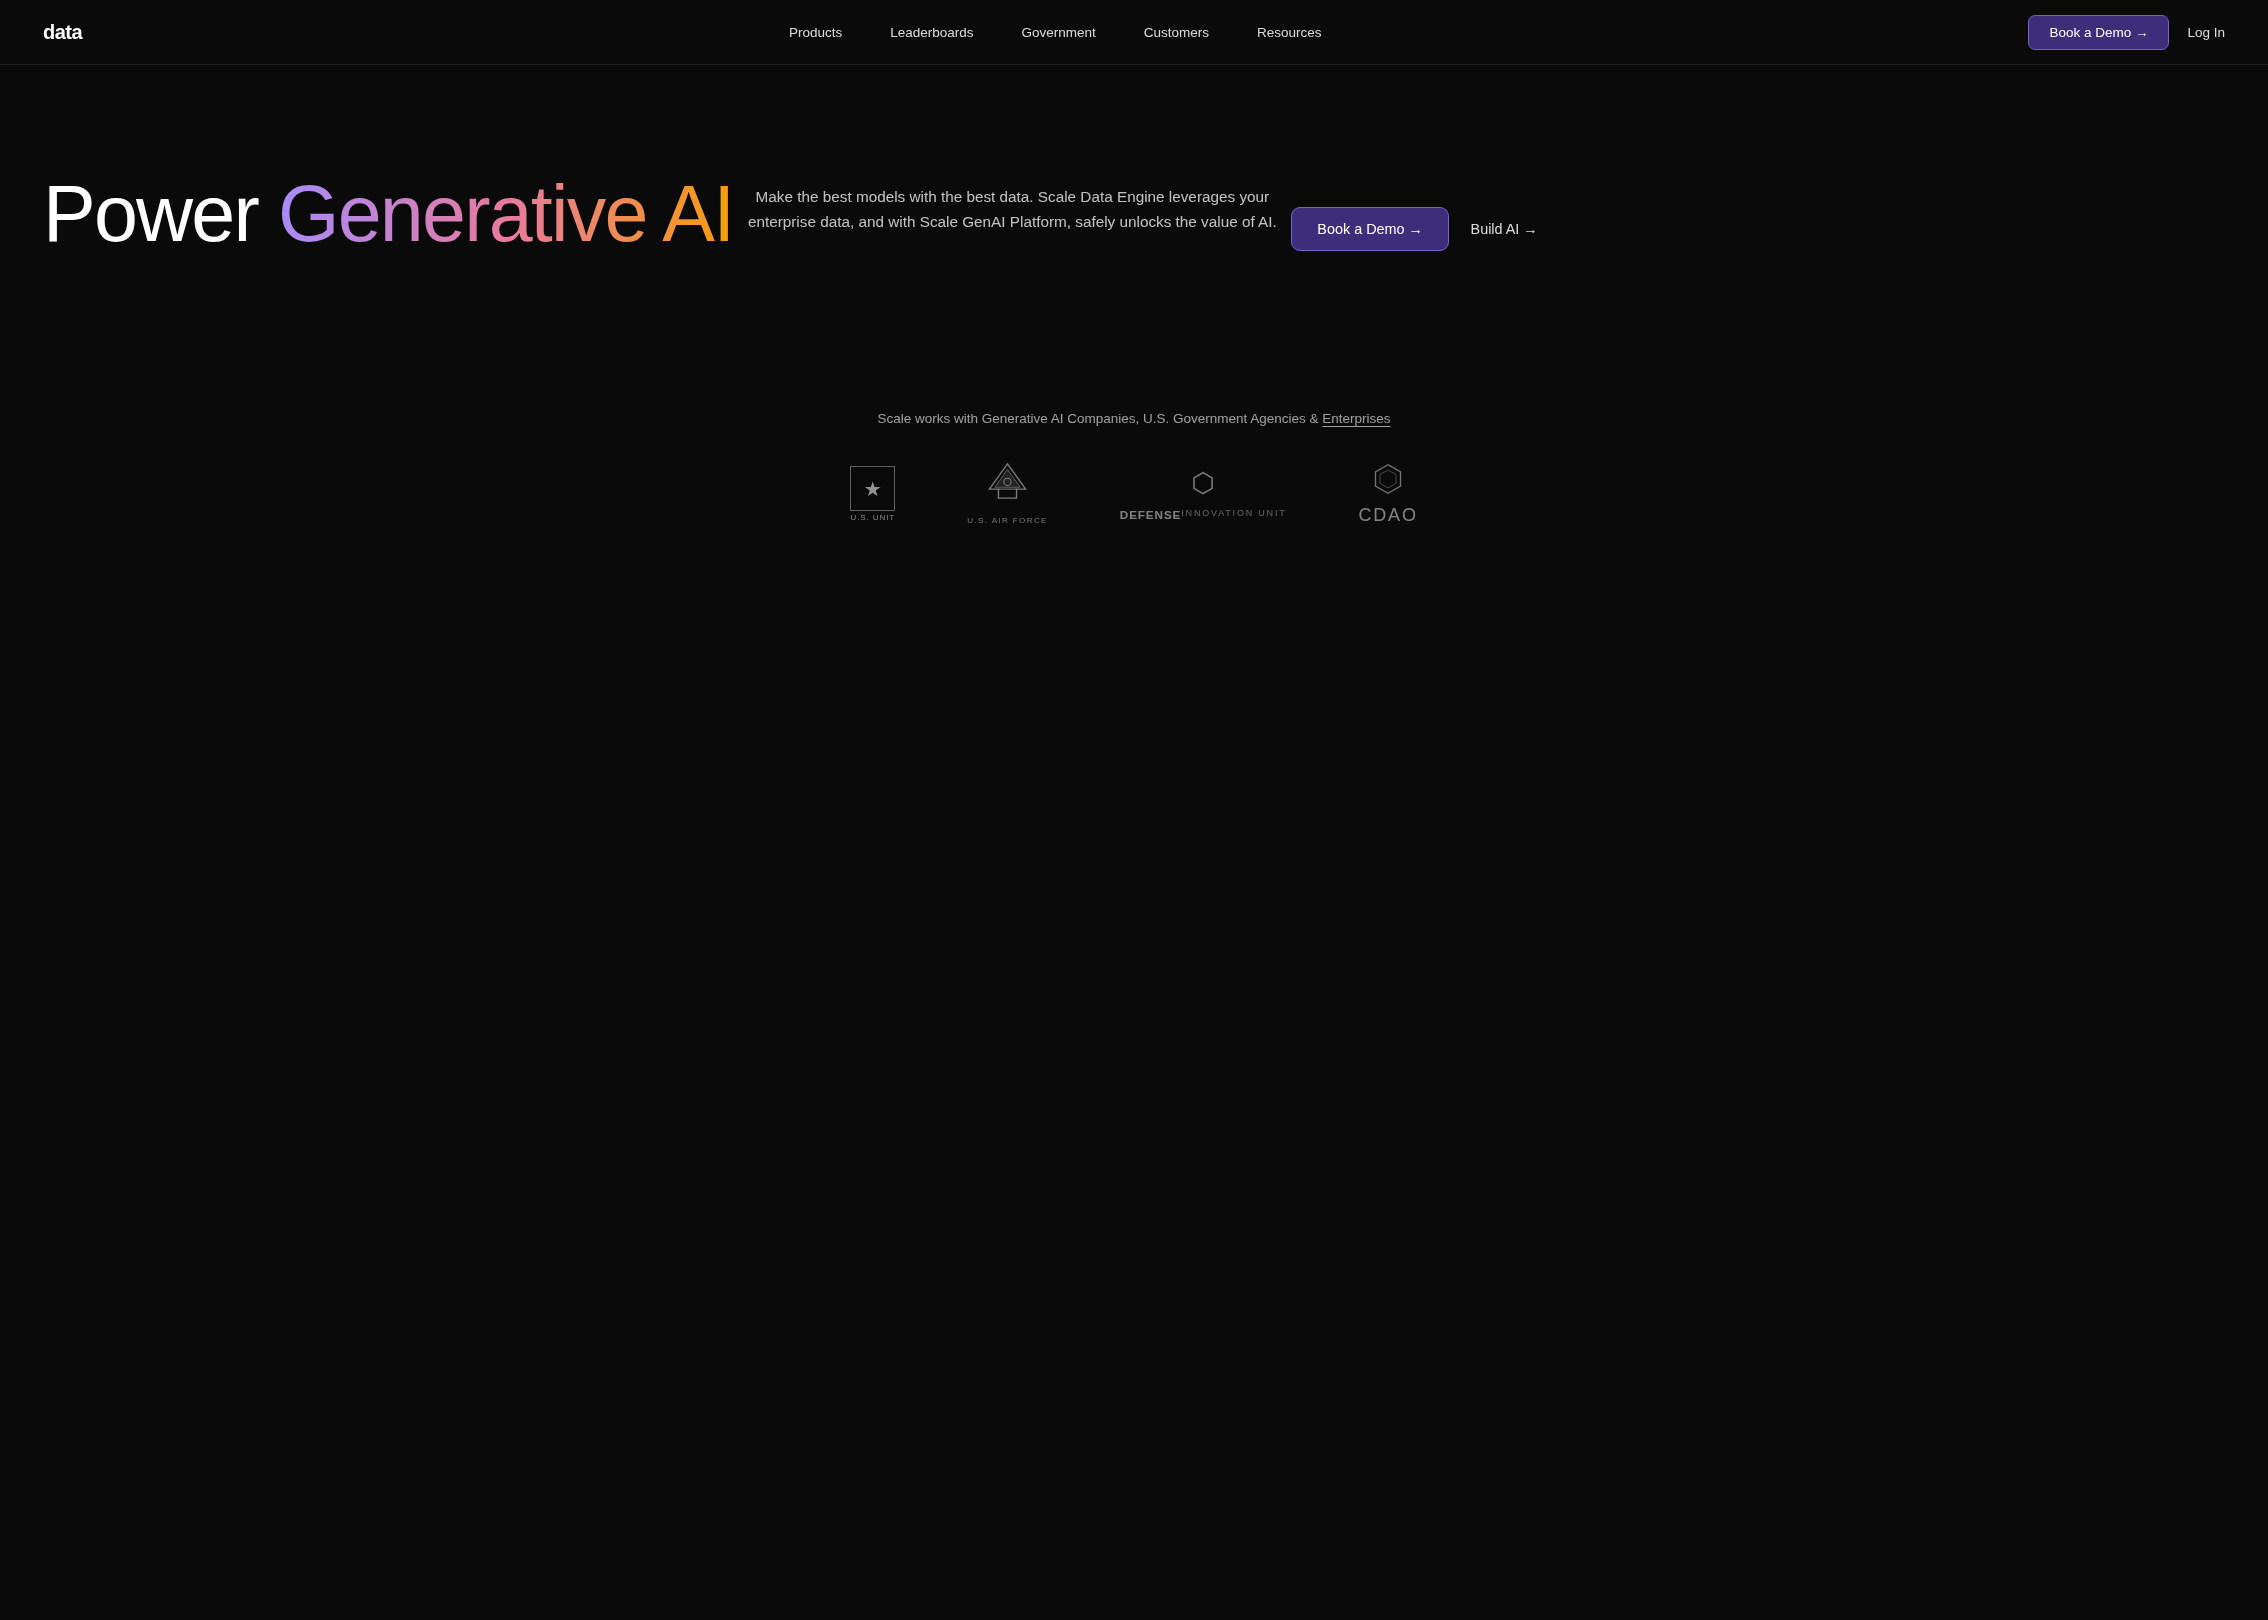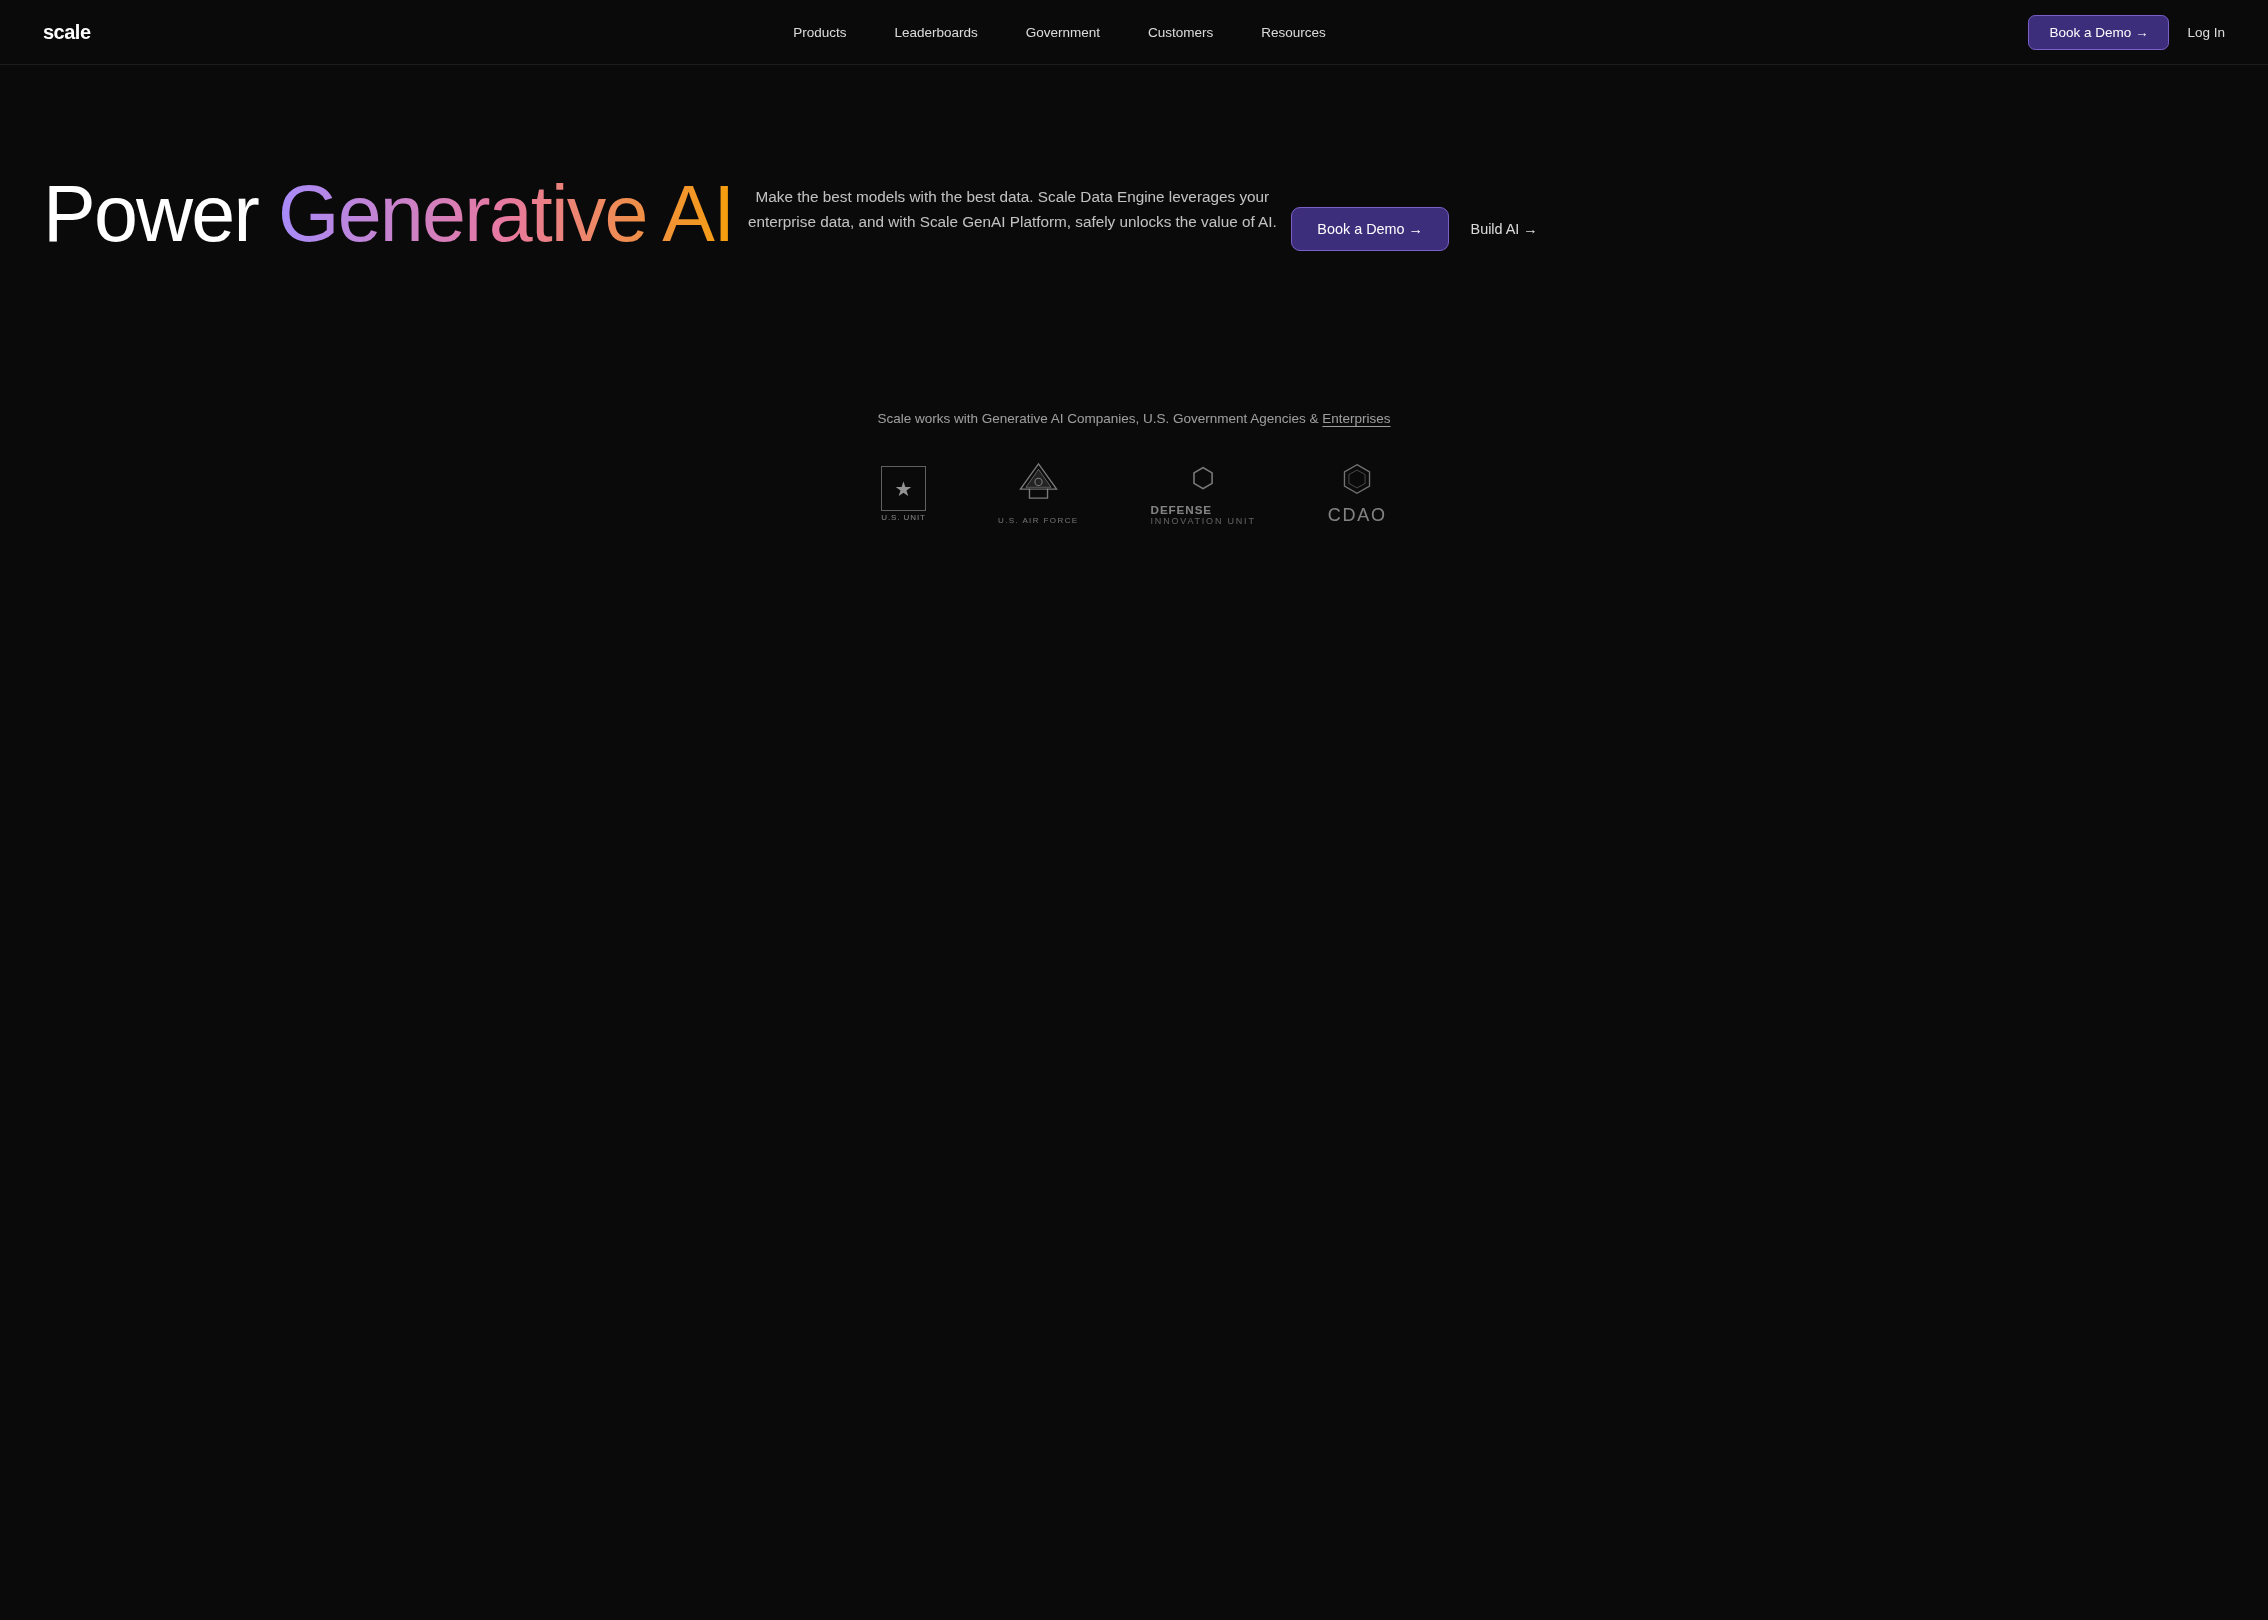--- a/index.html
+++ b/index.html
@@ -227,21 +227,21 @@
 
     
     .diu-logo {
       display: flex;
       align-items: center;
       gap: 9px;
     }
 
     .diu-text-block {
       display: flex;
-      flex-direction: column;
+      flex-direction: row;
     }
 
     .diu-main {
       font-size: 11.7px;
       font-weight: 600;
       letter-spacing: 0.9px;
       color: rgba(255,255,255,0.7);
     }
 
     .diu-sub {
@@ -260,21 +260,21 @@
       font-size: 18px;
       font-weight: 300;
       letter-spacing: 1.8px;
       color: rgba(255,255,255,0.7);
     }
   </style>
 </head>
 <body>
 
 <nav>
-  <div class="nav-logo">scale</div>
+  <div class="nav-logo">data</div>
 
   <ul class="nav-links">
     <li><a>Products</a></li>
     <li><a>Leaderboards</a></li>
     <li><a>Government</a></li>
     <li><a>Customers</a></li>
     <li><a>Resources</a></li>
   </ul>
 
   <div class="nav-actions">

